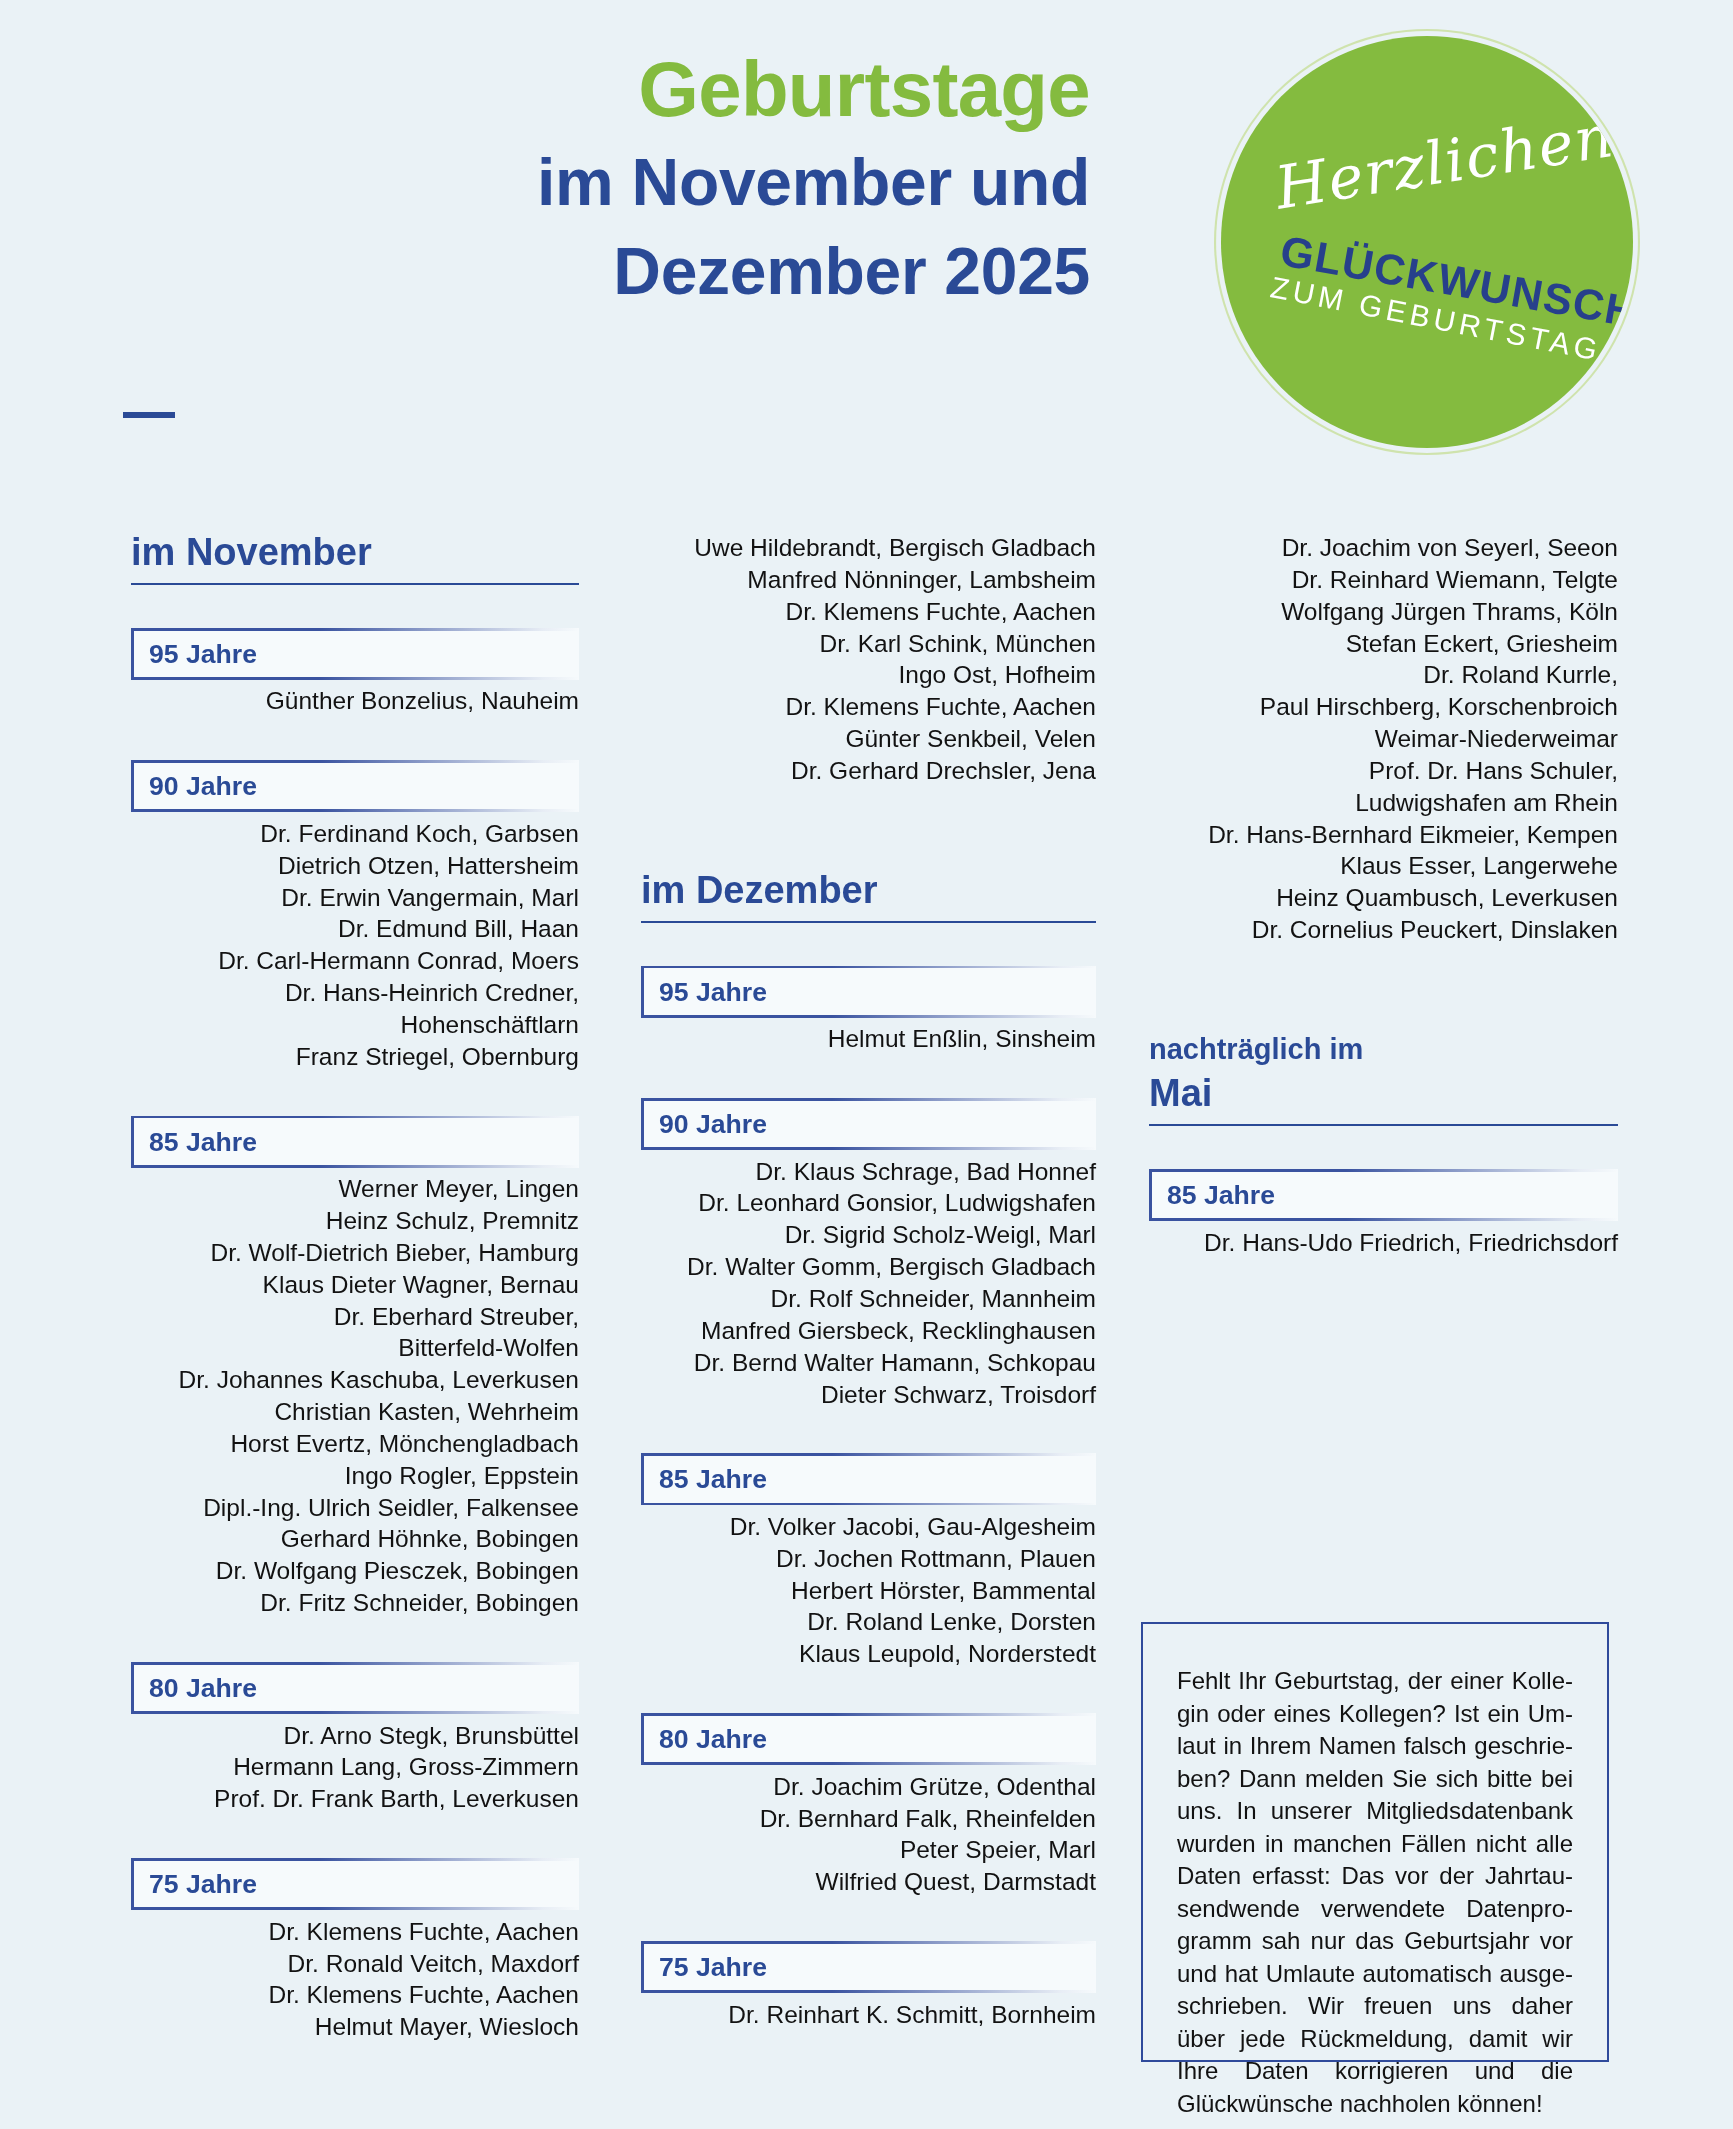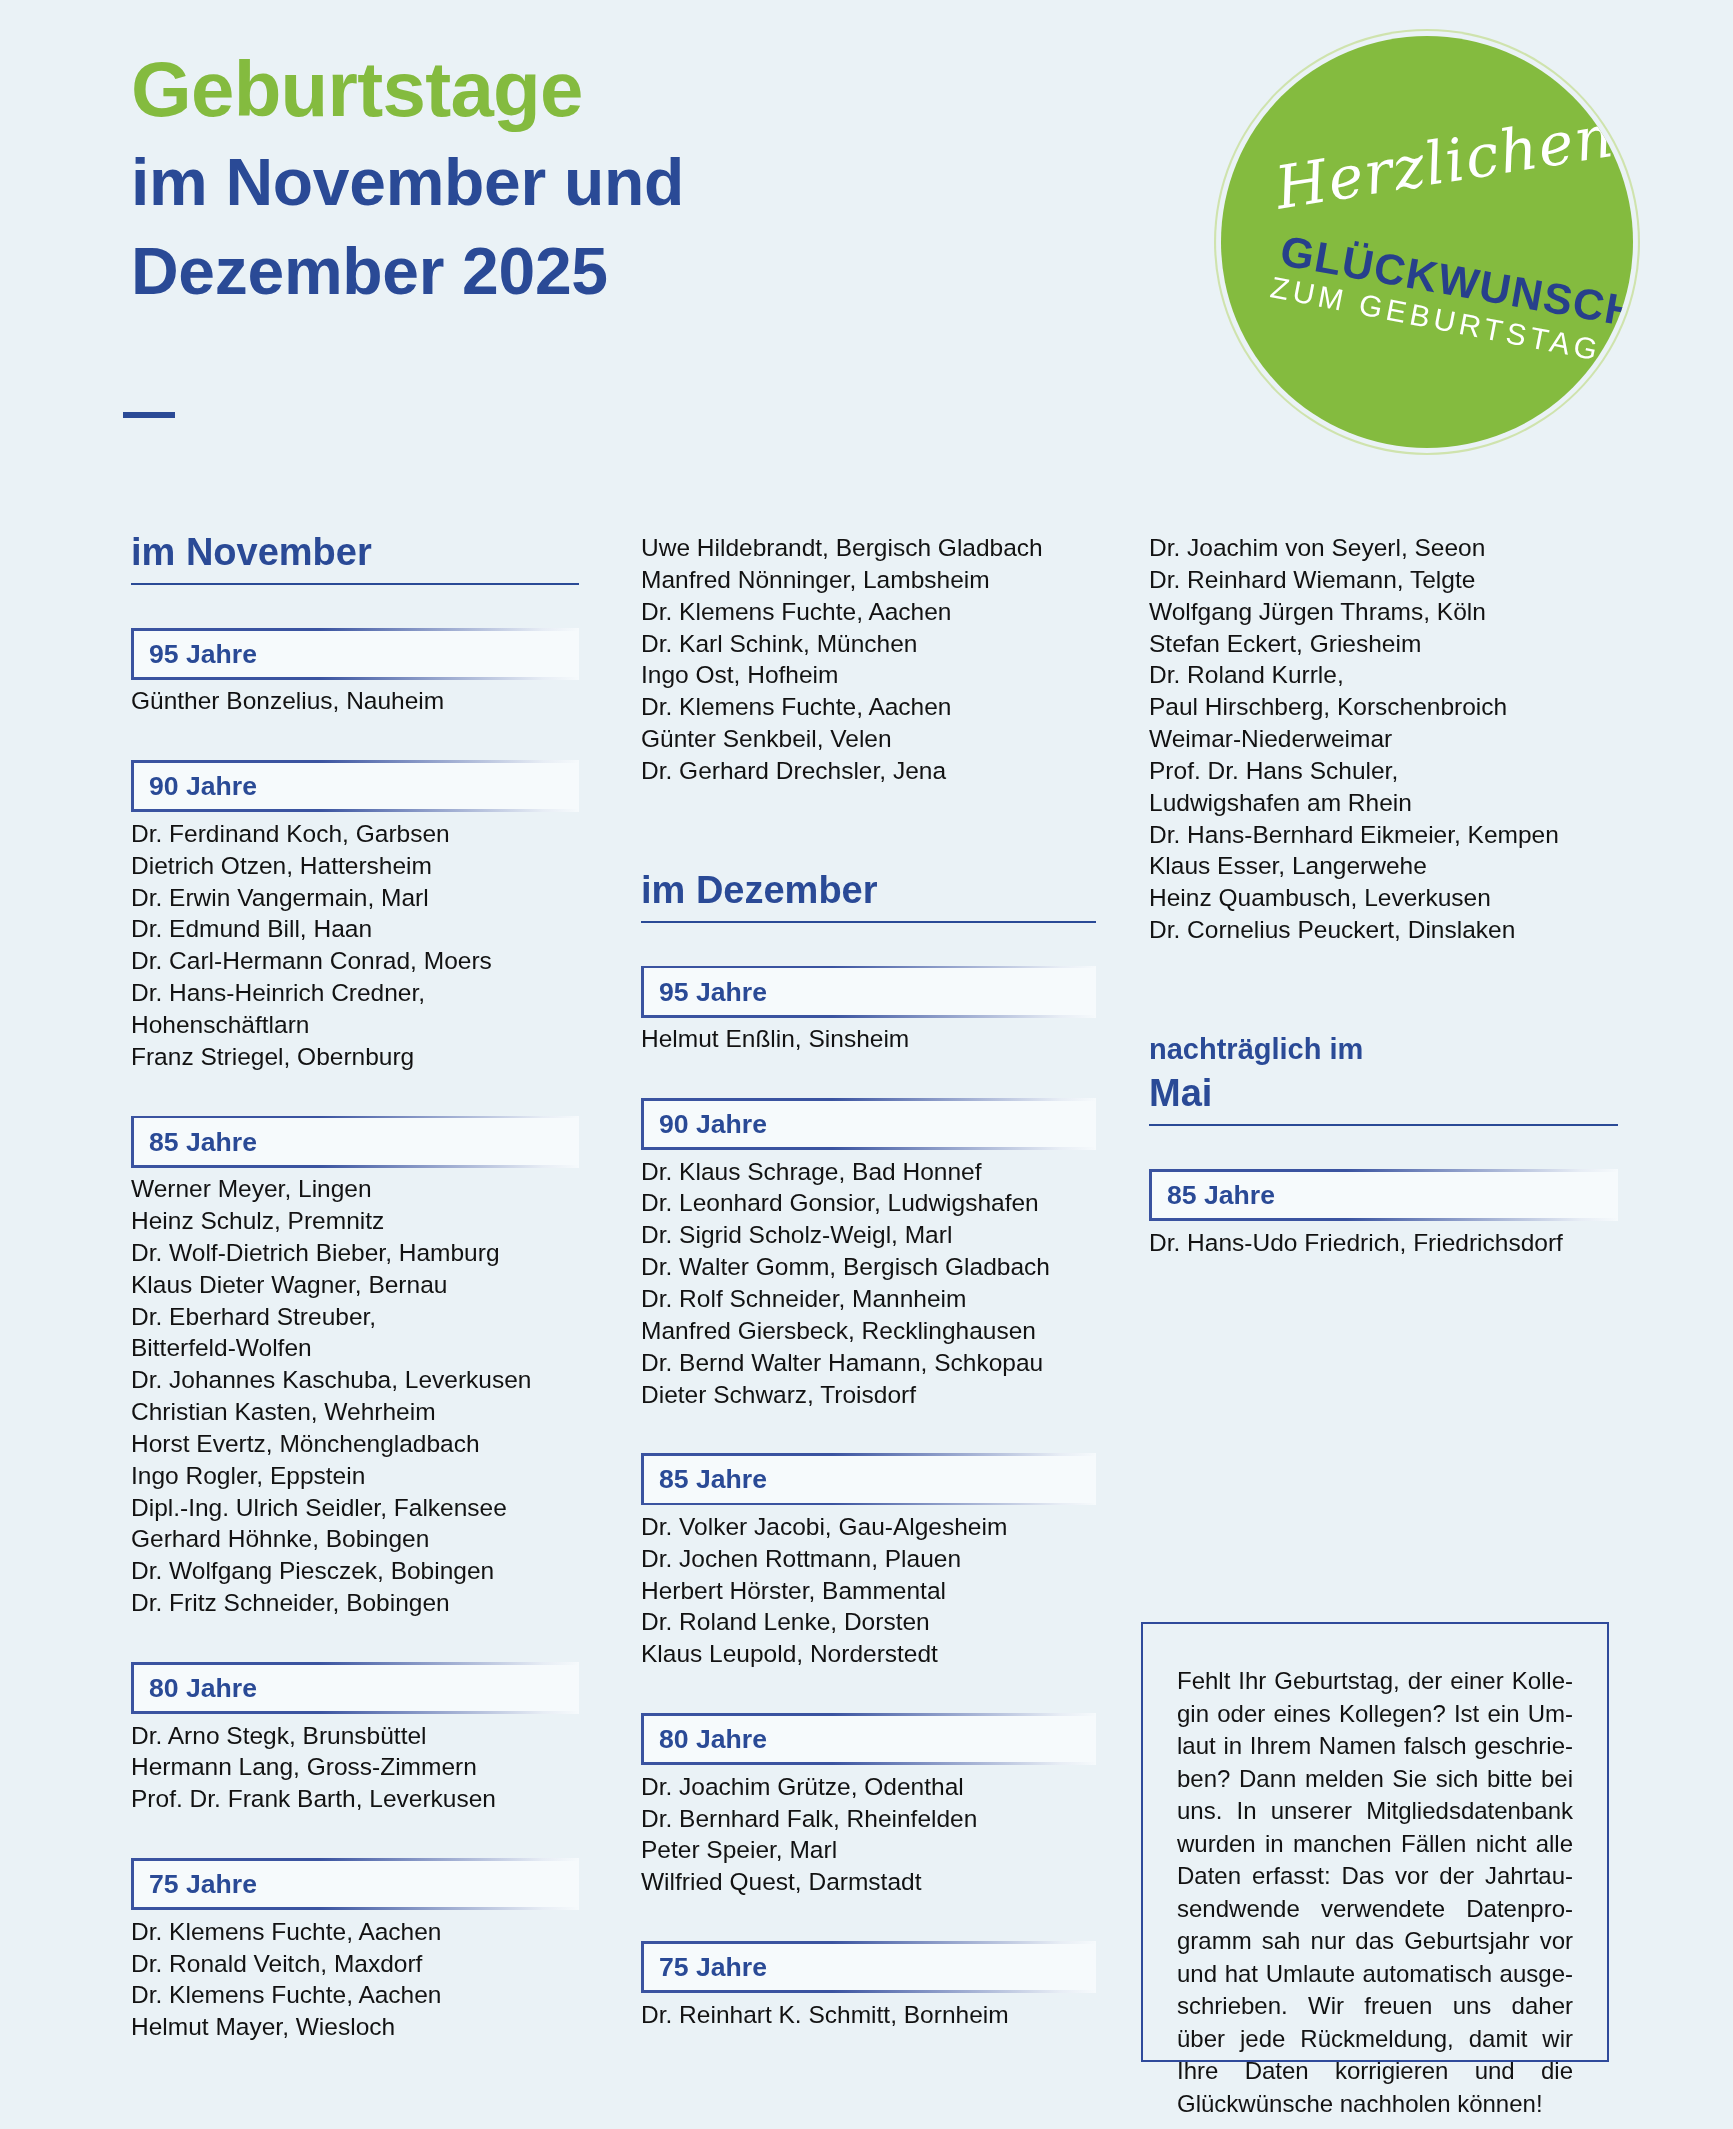--- a/index.html
+++ b/index.html
@@ -15,23 +15,24 @@
   .page {
     position: relative;
     width: 1733px;
     height: 2129px;
     background: #eaf2f6;
   }
 
   
   .header {
     position: absolute;
-    left: 131px;
+    left: 110px;
     top: 50px;
     width: 980px;
+    text-align: right;
   }
   .title-green {
     font-size: 78px;
     font-weight: bold;
     color: #84bb3f;
     line-height: 1.02;
     letter-spacing: -0.7px;
   }
   .title-blue {
     font-size: 66px;
@@ -158,20 +159,21 @@
     font-size: 26.6px;
     font-weight: bold;
     color: #2a4a96;
     white-space: nowrap;
   }
 
   .namelist {
     font-size: 24.5px;
     color: #121212;
     line-height: 1.30;
+    text-align: right;
   }
   .namelist div { white-space: nowrap; }
 
   
   .infobox {
     position: absolute;
     left: 1141px;
     top: 1622px;
     width: 468px;
     height: 440px;

